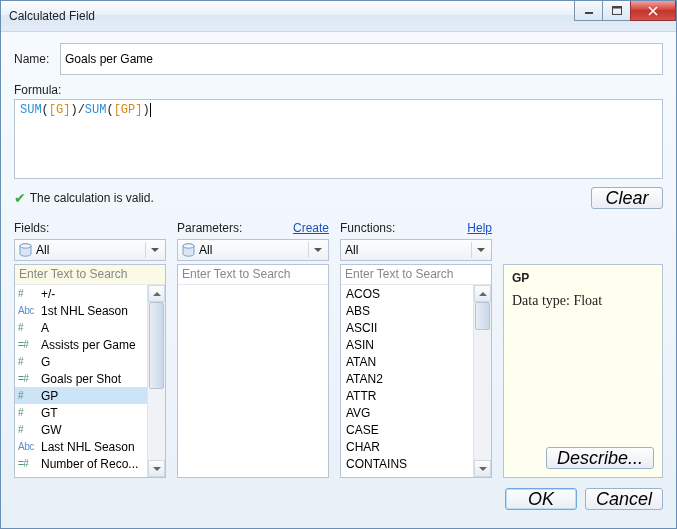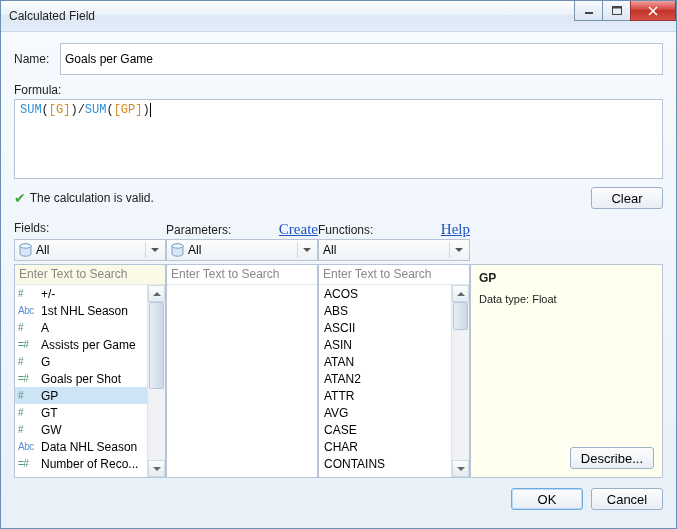--- a/index.html
+++ b/index.html
@@ -130,27 +130,28 @@
     color: #222;
     flex: 1;
   }
   .btn-win {
     min-width: 72px;
     height: 22px;
     border: 1px solid #9cb0c7;
     border-radius: 3px;
     background: linear-gradient(to bottom, #fdfdfd, #e9eef5);
     font-family: inherit;
-    font-size: 13px;
+    font-size: 18px;
     box-sizing: border-box;
     padding: 0 10px;
+    font-style: italic;
   }
   .columns {
     display: flex;
-    gap: 0;
+    gap: 11px;
   }
   .col {
     display: flex;
     flex-direction: column;
   }
   .col.fields { width: 152px; }
   .col.params { width: 152px; }
   .col.funcs  { width: 152px; }
   .col.help   { flex: 1; }
   .col-header {
@@ -158,22 +159,21 @@
     justify-content: space-between;
     align-items: baseline;
     height: 16px;
     margin-bottom: 2px;
   }
   .col-header .name { color: #222; }
   .link {
     color: #1b51c4;
     text-decoration: underline;
     cursor: pointer;
-    font-size: 15px;
-    font-family: Liberation Serif, serif;
+    font-size: 12px;
   }
   .dropdown {
     height: 22px;
     border: 1px solid #b6c4d6;
     background: linear-gradient(to bottom, #fdfdfd, #eef2f7);
     display: flex;
     align-items: center;
     padding: 0 4px;
     box-sizing: border-box;
     margin-bottom: 3px;
@@ -313,21 +313,22 @@
     box-sizing: border-box;
     position: relative;
   }
   .help-box .h-title {
     font-weight: bold;
     color: #222;
     margin-bottom: 8px;
   }
   .help-box .h-dt {
     color: #222;
-    font-size: 11px;
+    font-size: 14px;
+    font-family: Liberation Serif, serif;
   }
   .describe-holder {
     position: absolute;
     right: 8px;
     bottom: 8px;
   }
   .footer {
     margin-top: 10px;
     display: flex;
     justify-content: flex-end;
@@ -437,21 +438,21 @@
             <div class="item">
                 <span class="ico ico-num">#</span>
                 <span class="txt">GT</span>
               </div>
             <div class="item">
                 <span class="ico ico-num">#</span>
                 <span class="txt">GW</span>
               </div>
             <div class="item">
                 <span class="ico ico-abc">Abc</span>
-                <span class="txt">Data NHL Season</span>
+                <span class="txt">Last NHL Season</span>
               </div>
             <div class="item">
                 <span class="ico ico-calc">=#</span>
                 <span class="txt">Number of Reco...</span>
               </div>
             <div class="scrollbar">
               <div class="sb-btn up"></div>
               <div class="track">
                   <div class="thumb"></div>
                 </div>

